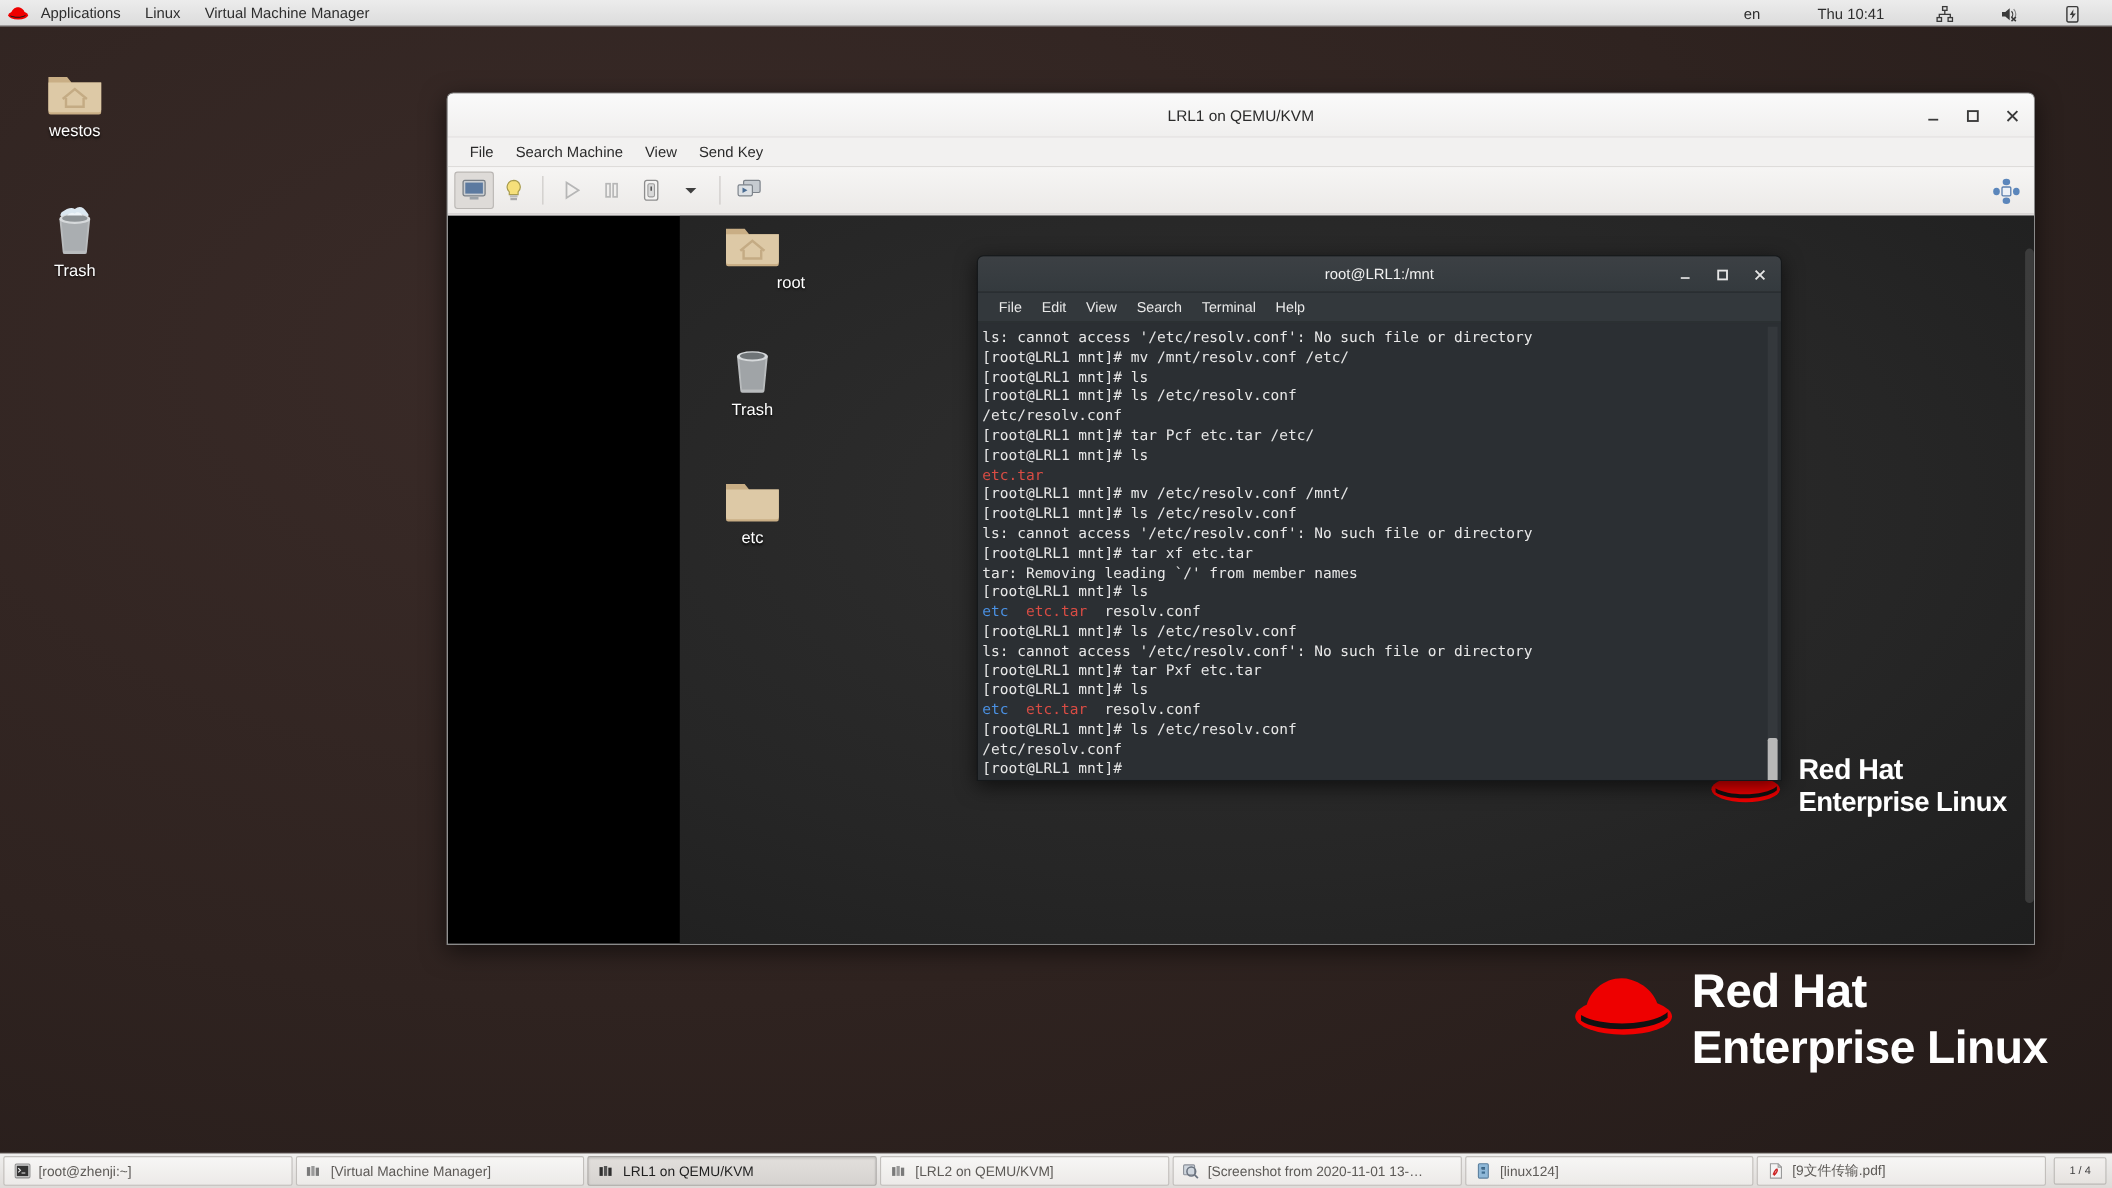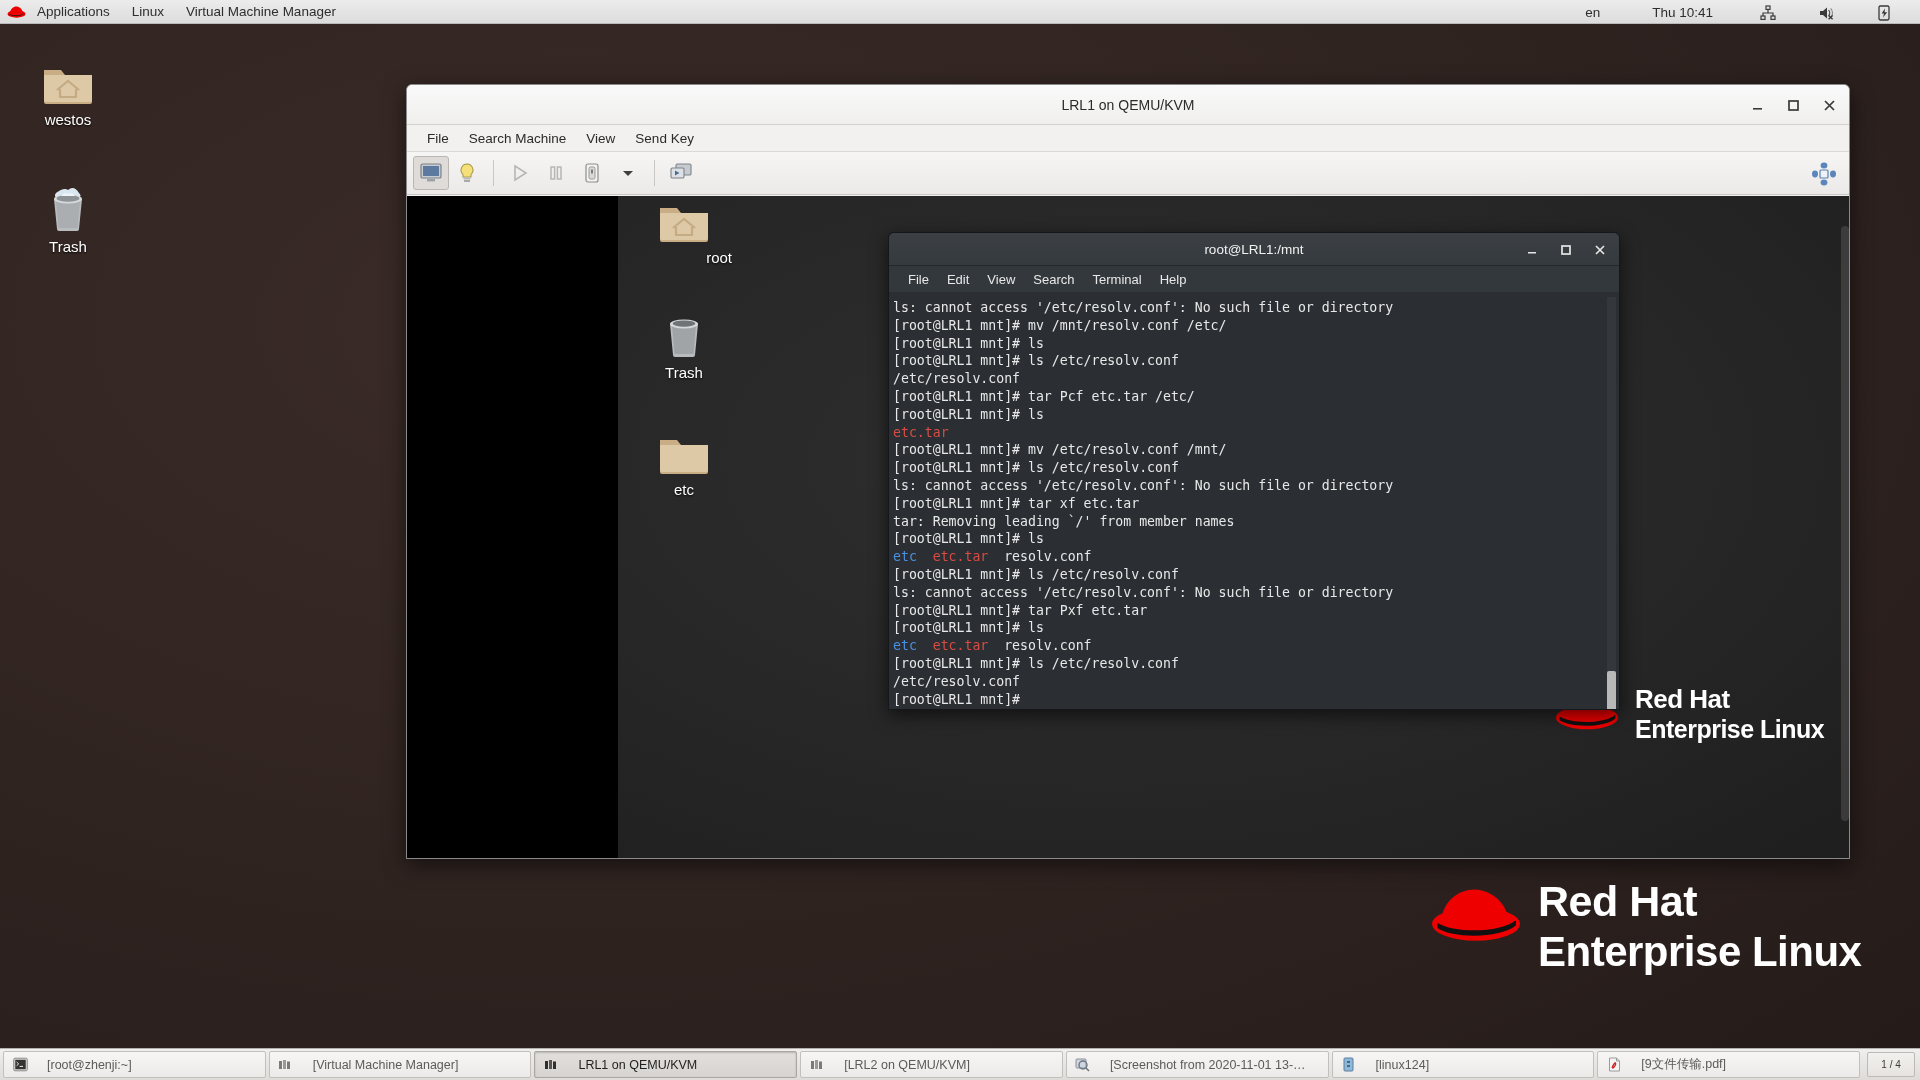--- a/index.html
+++ b/index.html
@@ -150,21 +150,21 @@
   
   #taskbar {
     position: absolute; left: 0; bottom: 0; width: 1920px; height: 32px;
     background: linear-gradient(to bottom,#f0efee 0%,#e6e4e2 55%, #dedbd8 100%);
     border-top: 1px solid #b4b1ae;
     display: flex; align-items: center; padding: 2px 3px;
     z-index: 60;
   }
   .task-btn {
     height: 27px; flex: 1 1 0; min-width: 0;
-    display: flex; align-items: center; gap: 19px;
+    display: flex; align-items: center; gap: 7px;
     padding: 0 8px; margin-right: 3px;
     border: 1px solid #c2bfbc; border-radius: 2px;
     background: linear-gradient(to bottom,#f7f6f5,#eceae8);
     font-size: 12.5px; color: #5d5a57;
     white-space: nowrap; overflow: hidden;
   }
   .task-btn.active {
     background: linear-gradient(to bottom,#e2dfdc,#d6d3d0);
     border-color:#a9a6a3; color:#1f1f1f;
     box-shadow: inset 0 1px 2px rgba(0,0,0,.18);

